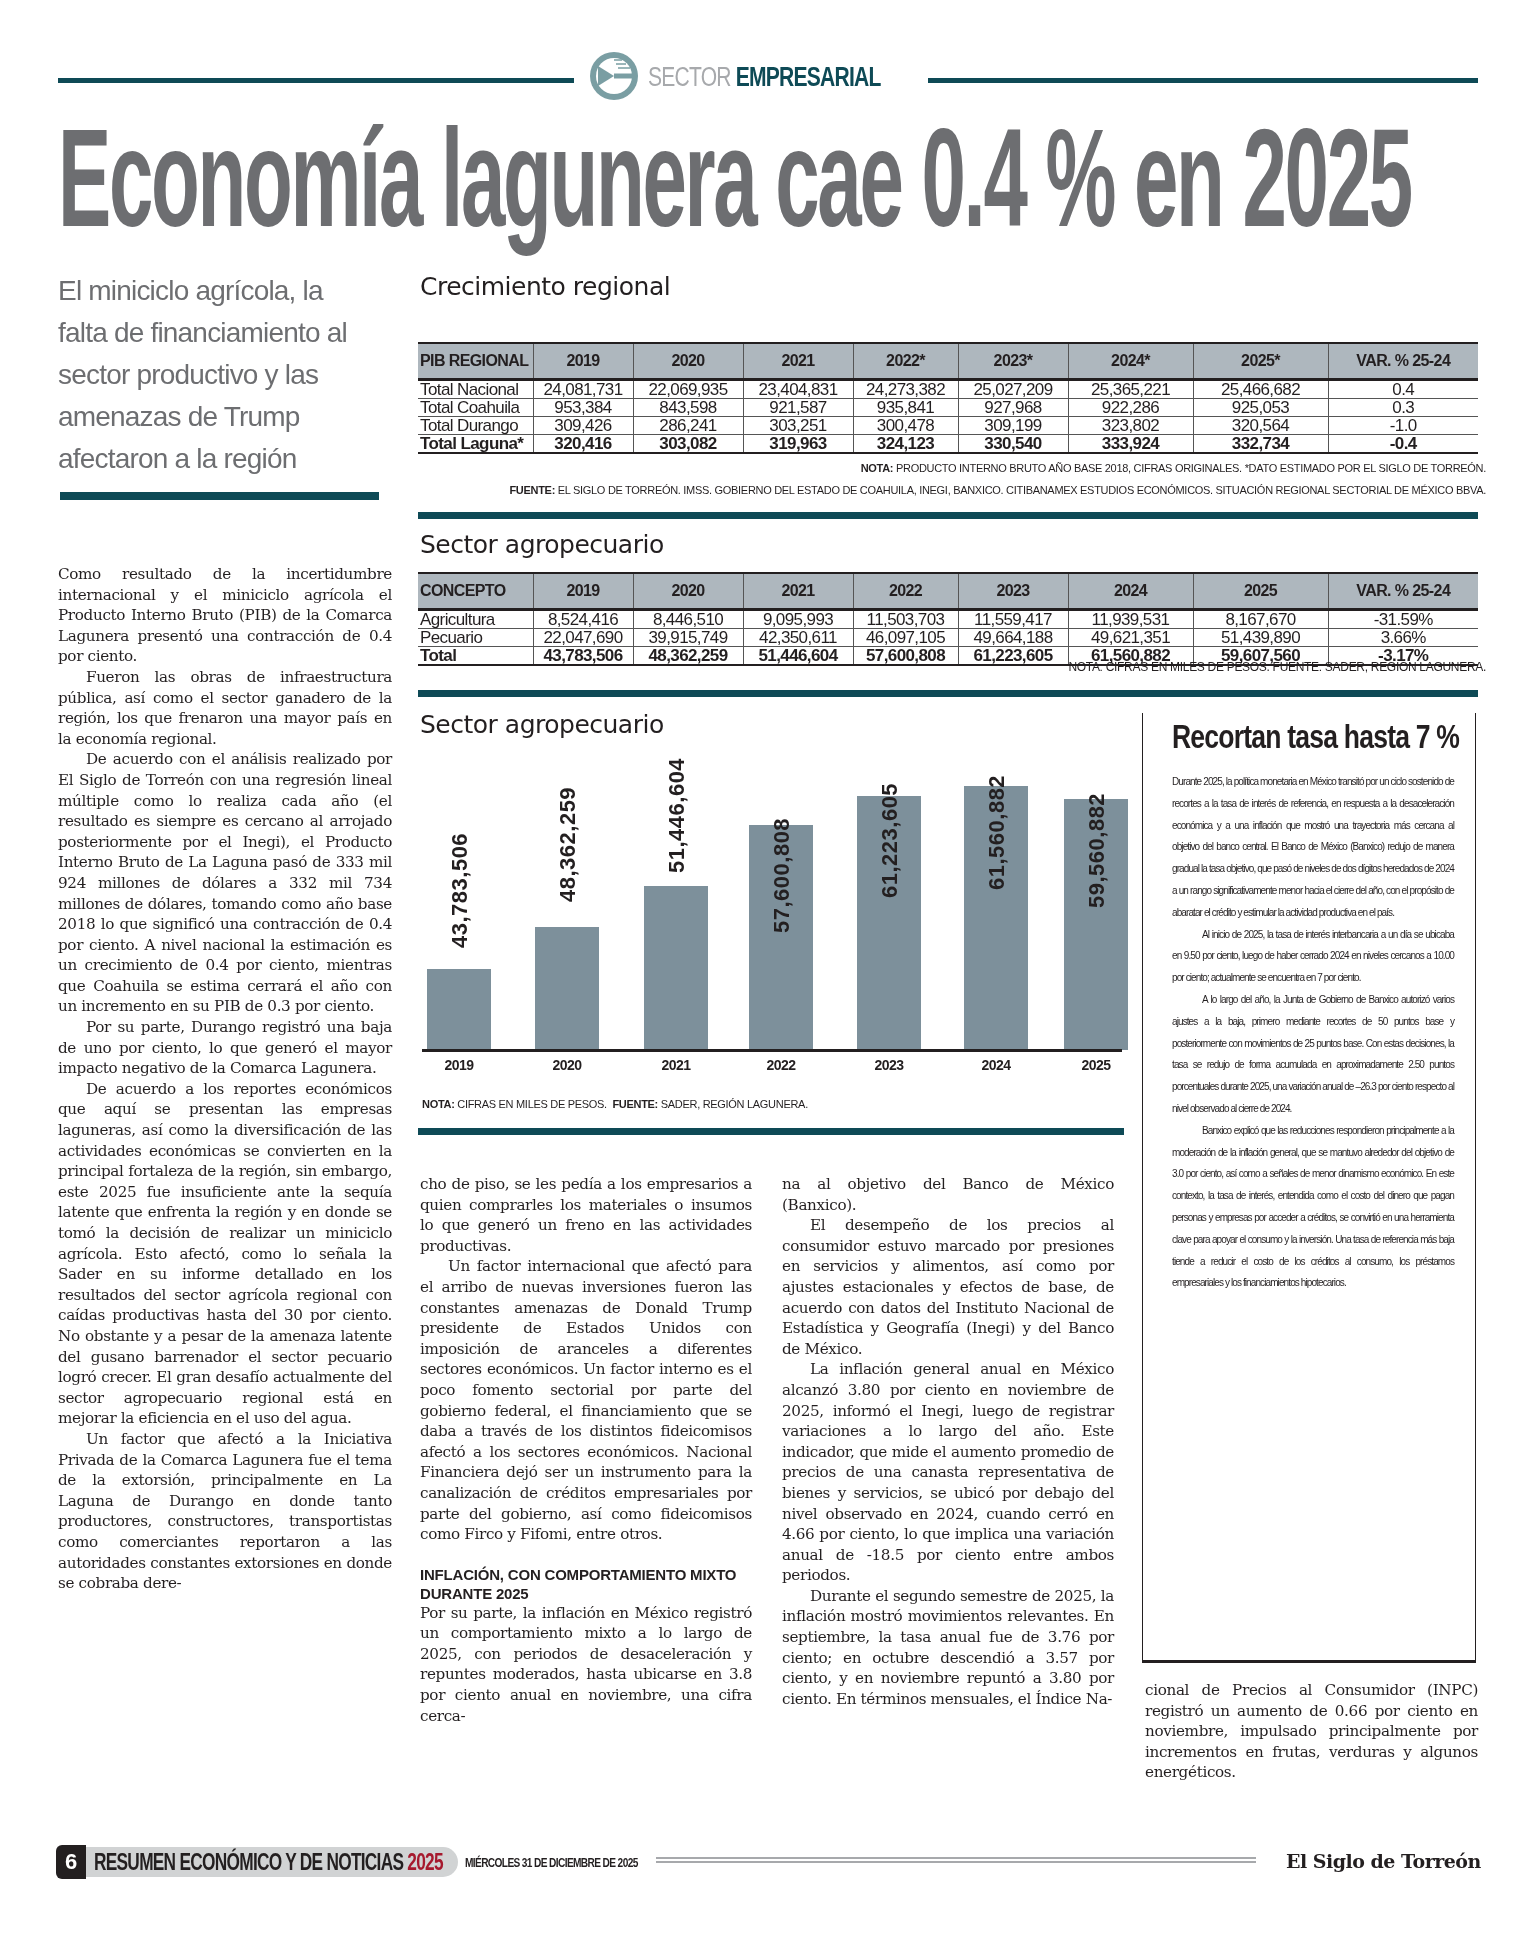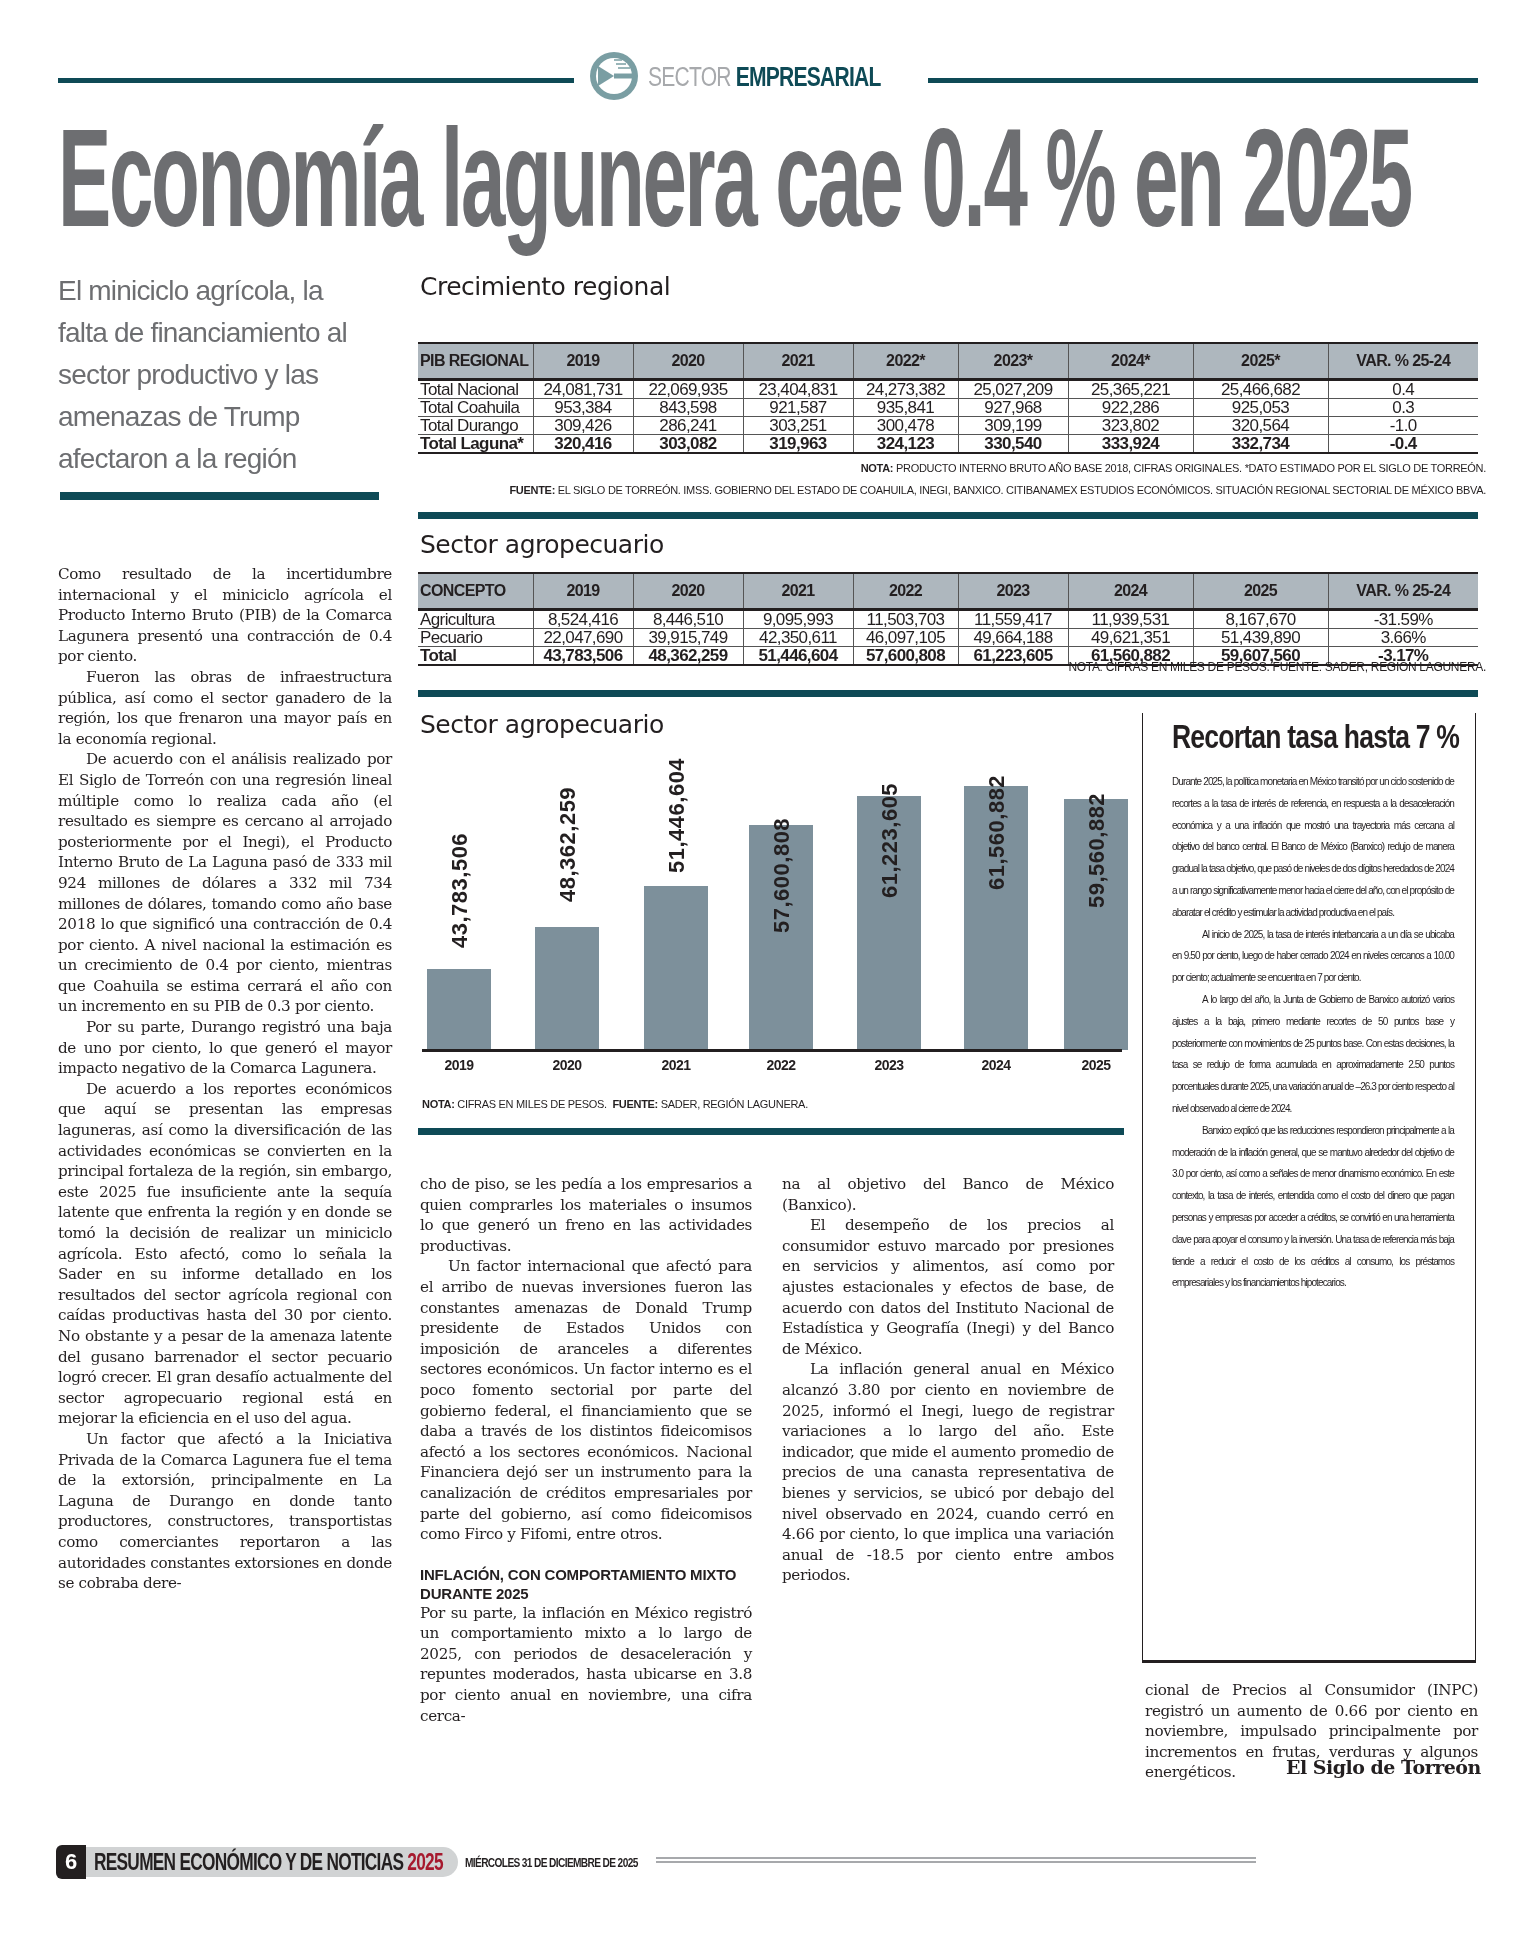--- a/index.html
+++ b/index.html
@@ -59,21 +59,21 @@
   .sidebar-body p { text-indent: 30px; }
   .sidebar-body p.first { text-indent: 0; }
 
   
   .footer-badge { position: absolute; left: 56px; top: 1845px; width: 30px; height: 34px; background: #231f20; border-radius: 6px 0 0 6px; color: #fff; font-family: "Liberation Sans", sans-serif; font-weight: bold; font-size: 22px; text-align: center; line-height: 34px; }
   .footer-pill { position: absolute; left: 86px; top: 1847px; height: 30px; width: 372px; background: #d1d3d4; border-radius: 0 15px 15px 0; }
   .footer-title { position: absolute; left: 94px; top: 1848px; font-family: "Liberation Sans", sans-serif; font-weight: bold; font-size: 24px; color: #231f20; letter-spacing: -1px; transform: scaleX(0.72); transform-origin: left top; white-space: nowrap; }
   .footer-title .year { color: #a6192e; }
   .footer-date { position: absolute; left: 465px; top: 1855px; font-family: "Liberation Sans", sans-serif; font-weight: bold; font-size: 13px; letter-spacing: -0.8px; transform: scaleX(0.78); transform-origin: left top; white-space: nowrap; color: #231f20; }
   .footer-rule { position: absolute; left: 656px; top: 1857px; width: 600px; height: 6px; border-top: 2px solid #a7a9ac; border-bottom: 2px solid #a7a9ac; }
-  .footer-brand { position: absolute; left: 1286px; top: 1756px; font-family: "DejaVu Serif", serif; font-weight: bold; font-size: 19px; color: #231f20; letter-spacing: -0.5px; white-space: nowrap; }
+  .footer-brand { position: absolute; left: 1286px; top: 1850px; font-family: "DejaVu Serif", serif; font-weight: bold; font-size: 19px; color: #231f20; letter-spacing: -0.5px; white-space: nowrap; }
 </style>
 </head>
 <body>
 
 <div class="sect-line" style="left:58px; width:516px;"></div>
 <div class="sect-line" style="left:928px; width:550px;"></div>
 <svg class="sect-logo" viewBox="0 0 52 52">
   <circle cx="26" cy="26" r="24" fill="#7a9ea3"></circle>
   <circle cx="26" cy="26" r="18" fill="#ffffff"></circle>
   <path d="M10 16 L26 26 L10 36 Z" fill="#7a9ea3"></path>
@@ -306,20 +306,21 @@
   <p class="first">cho de piso, se les pedía a los empresarios a quien comprarles los materiales o insumos lo que generó un freno en las actividades productivas.</p>
   <p>Un factor internacional que afectó para el arribo de nuevas inversiones fueron las constantes amenazas de Donald Trump presidente de Estados Unidos con imposición de aranceles a diferentes sectores económicos. Un factor interno es el poco fomento sectorial por parte del gobierno federal, el financiamiento que se daba a través de los distintos fideicomisos afectó a los sectores económicos. Nacional Financiera dejó ser un instrumento para la canalización de créditos empresariales por parte del gobierno, así como fideicomisos como Firco y Fifomi, entre otros.</p>
   <div class="subhead">INFLACIÓN, CON COMPORTAMIENTO MIXTO DURANTE 2025</div>
   <p class="first">Por su parte, la inflación en México registró un comportamiento mixto a lo largo de 2025, con periodos de desaceleración y repuntes moderados, hasta ubicarse en 3.8 por ciento anual en noviembre, una cifra cerca-</p>
 </div>
 
 <div class="col" style="left:782px; top:1174px; width:332px;">
   <p class="first">na al objetivo del Banco de México (Banxico).</p>
   <p>El desempeño de los precios al consumidor estuvo marcado por presiones en servicios y alimentos, así como por ajustes estacionales y efectos de base, de acuerdo con datos del Instituto Nacional de Estadística y Geografía (Inegi) y del Banco de México.</p>
   <p>La inflación general anual en México alcanzó 3.80 por ciento en noviembre de 2025, informó el Inegi, luego de registrar variaciones a lo largo del año. Este indicador, que mide el aumento promedio de precios de una canasta representativa de bienes y servicios, se ubicó por debajo del nivel observado en 2024, cuando cerró en 4.66 por ciento, lo que implica una variación anual de -18.5 por ciento entre ambos periodos.</p>
+  <p>Durante el segundo semestre de 2025, la inflación mostró movimientos relevantes. En septiembre, la tasa anual fue de 3.76 por ciento; en octubre descendió a 3.57 por ciento, y en noviembre repuntó a 3.80 por ciento. En términos mensuales, el Índice Na-</p>
 </div>
 
 <div class="col" style="left:1145px; top:1680px; width:333px;">
   <p class="first">cional de Precios al Consumidor (INPC) registró un aumento de 0.66 por ciento en noviembre, impulsado principalmente por incrementos en frutas, verduras y algunos energéticos.</p>
 </div>
 
 <div class="footer-pill"></div>
 <div class="footer-badge">6</div>
 <div class="footer-title">
   <span>RESUMEN ECONÓMICO Y DE NOTICIAS</span>

